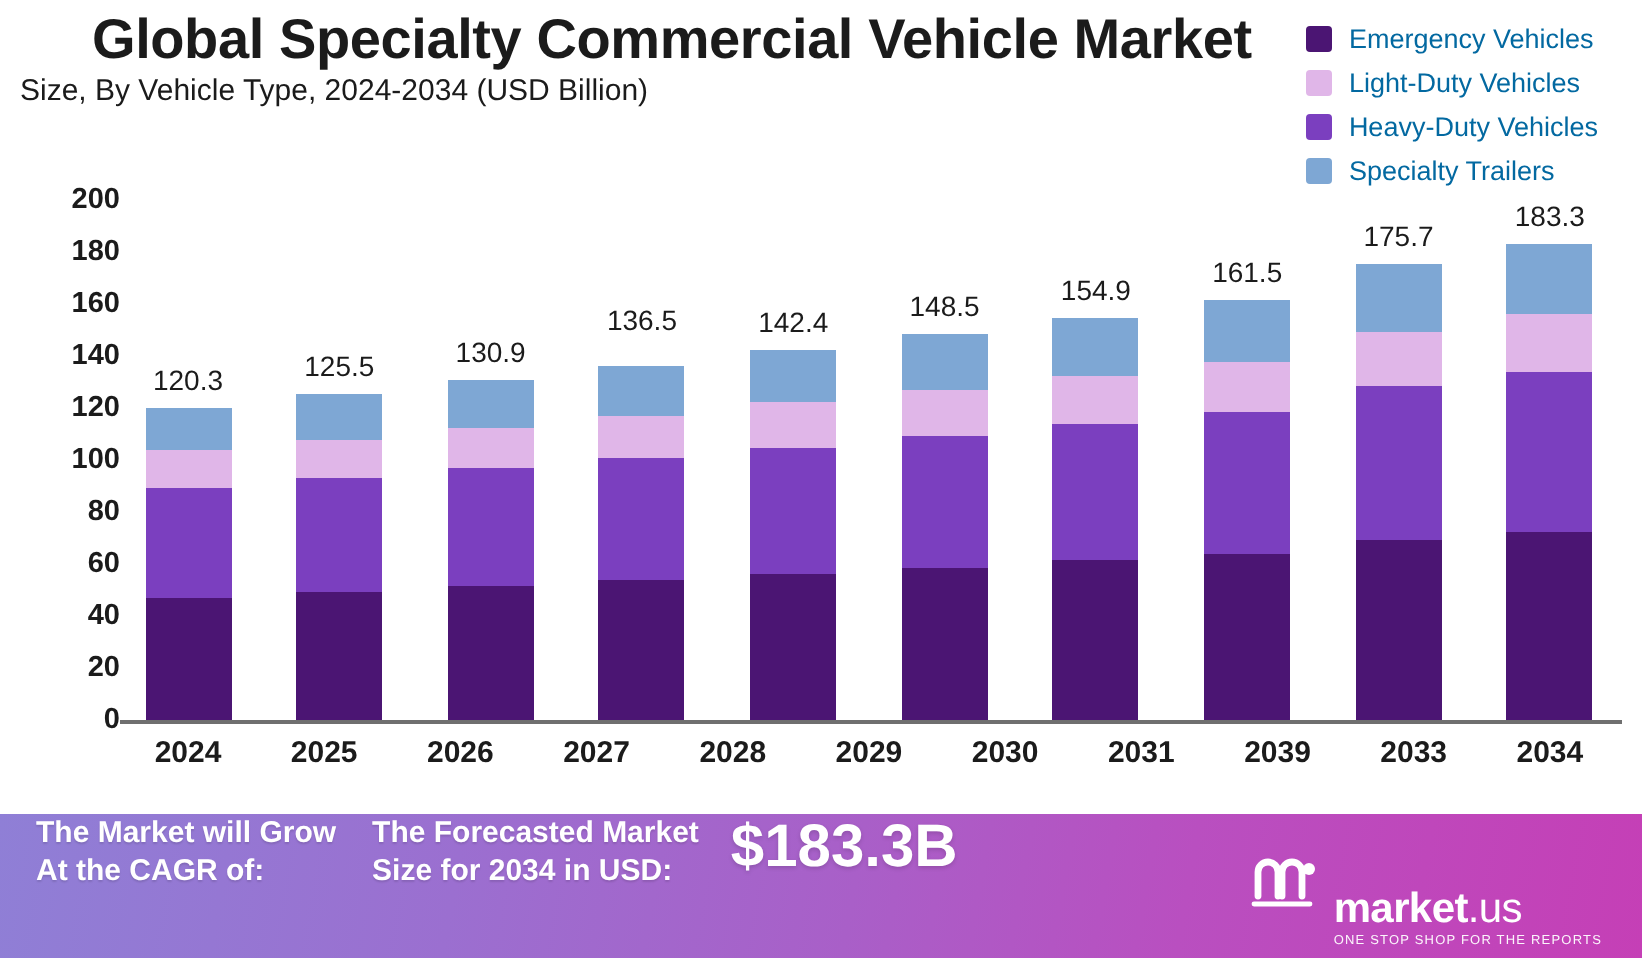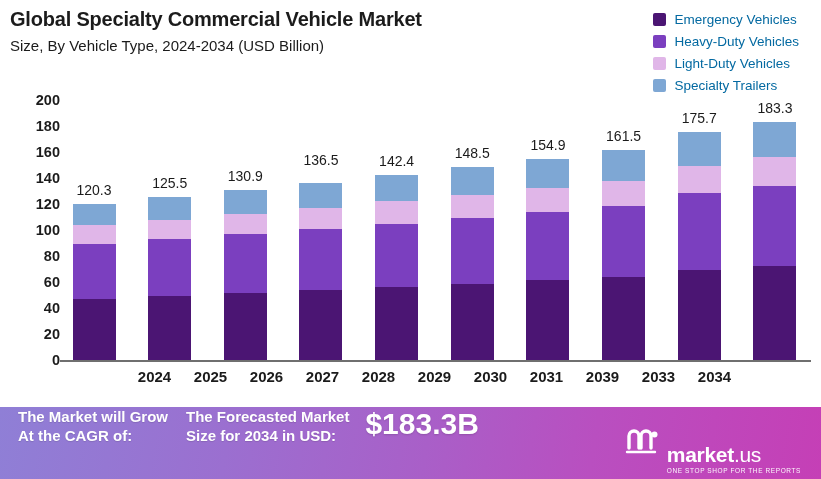--- a/index.html
+++ b/index.html
@@ -9,22 +9,22 @@
     font-family: "Liberation Sans", sans-serif;
     background: #ffffff;
     overflow: hidden;
     position: relative;
   }
   #root { position: relative; width: 821px; height: 479px; }
 
   
   .title-wrap { position: absolute; left: 10px; top: 6px; width: 580px; }
   .title {
-    font-size: 20px; font-weight: bold; color: #1b1b1b;
-    letter-spacing: -0.2px; line-height: 27px; white-space: nowrap;
+    font-size: 28px; font-weight: bold; color: #1b1b1b;
+    letter-spacing: -0.2px; line-height: 27px; white-space: nowrap; margin-left: 36px;
   }
   .subtitle {
     font-size: 15px; color: #1b1b1b; line-height: 22px;
     margin-top: 2px; white-space: nowrap;
   }
 
   
   .legend { position: absolute; right: 22px; top: 8px; }
   .legend-row { display: flex; align-items: center; height: 22px; }
   .legend-swatch {
@@ -58,21 +58,21 @@
   }
   .bar-stack { width: 43px; display: flex; flex-direction: column; justify-content: flex-end; }
   .seg { width: 100%; }
 
   .axis-line {
     position: absolute; left: 60px; top: 260px; right: 10px;
     height: 2px; background: #6f6f6f;
   }
   .x-axis-labels {
     position: absolute; left: 66px; top: 268px; right: 18px;
-    display: flex; justify-content: center;
+    display: flex; justify-content: space-between;
   }
   .x-tick {
     width: 56px; text-align: center;
     font-size: 15px; font-weight: bold; color: #1b1b1b;
   }
 
   
   .footer {
     position: absolute; left: 0; bottom: 0; width: 821px; height: 72px;
     background: linear-gradient(100deg, #8f7fd6 0%, #9b6fd0 28%, #a95fc8 52%, #b94fc0 72%, #c53fb6 100%);
@@ -105,26 +105,26 @@
     <div class="title">Global Specialty Commercial Vehicle Market</div>
     <div class="subtitle">Size, By Vehicle Type, 2024-2034 (USD Billion)</div>
   </div>
 
   <div class="legend" id="legend">
       <div class="legend-row">
         <span class="legend-swatch" style="background: rgb(75, 21, 115);"></span>
         <span class="legend-label">Emergency Vehicles</span>
       </div>
       <div class="legend-row">
+        <span class="legend-swatch" style="background: rgb(224, 182, 232);"></span>
+        <span class="legend-label">Light-Duty Vehicles</span>
+      </div>
+      <div class="legend-row">
         <span class="legend-swatch" style="background: rgb(123, 63, 191);"></span>
         <span class="legend-label">Heavy-Duty Vehicles</span>
-      </div>
-      <div class="legend-row">
-        <span class="legend-swatch" style="background: rgb(224, 182, 232);"></span>
-        <span class="legend-label">Light-Duty Vehicles</span>
       </div>
       <div class="legend-row">
         <span class="legend-swatch" style="background: rgb(126, 167, 212);"></span>
         <span class="legend-label">Specialty Trailers</span>
       </div>
     </div>
 
   <div class="plot">
     <div class="y-axis-labels" id="yaxis">
         <div class="y-tick" style="top: 260px;">0</div>

